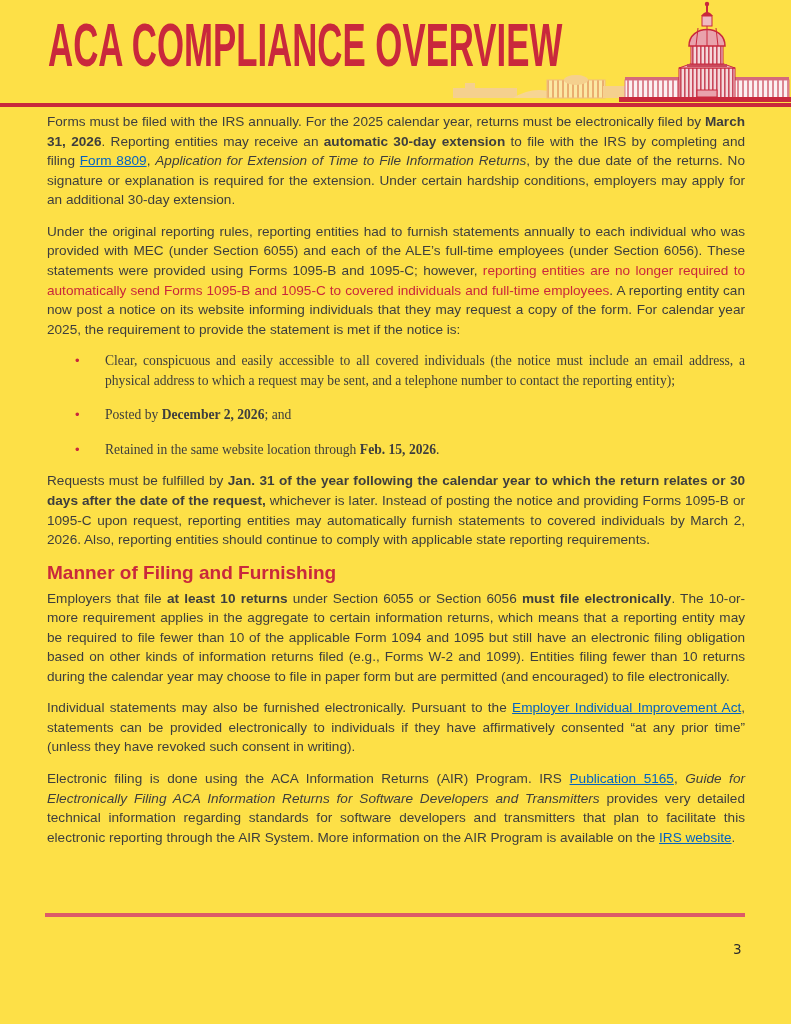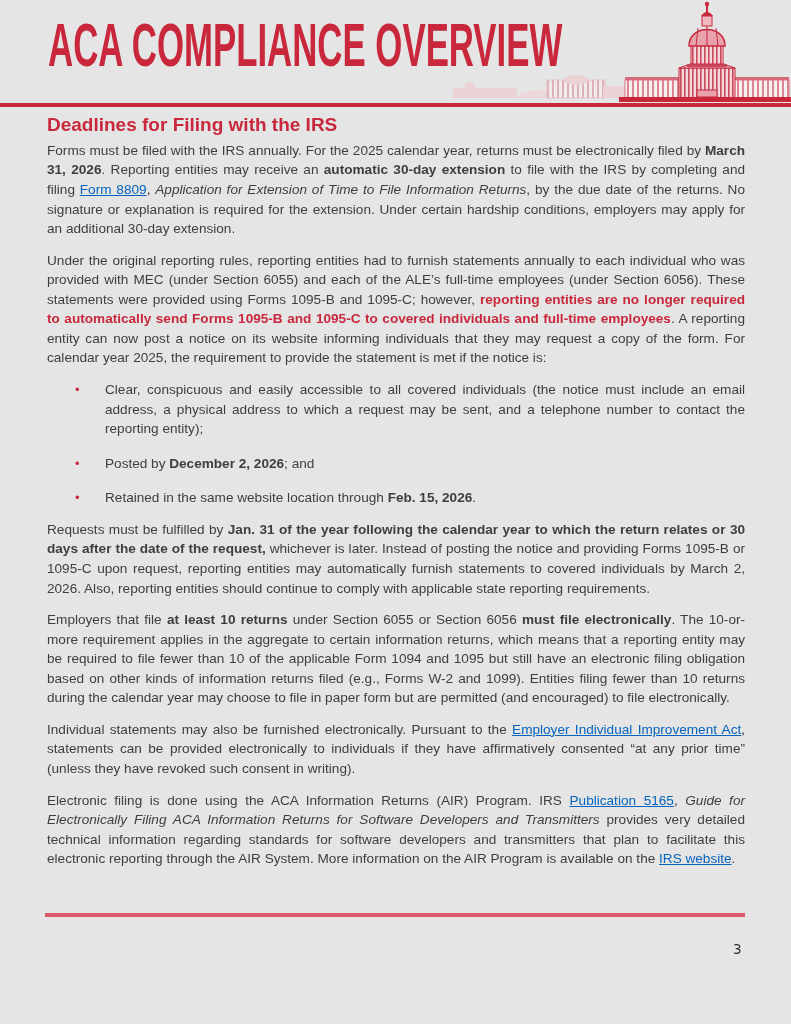--- a/index.html
+++ b/index.html
@@ -1,17 +1,17 @@
 <!DOCTYPE html>
 <html><head>
 <meta charset="utf-8">
 <style>
   html,body{margin:0;padding:0;background:#ffffff;}
   body{width:791px;height:1024px;position:relative;font-family:"Liberation Sans",sans-serif;}
-  .page{position:absolute;inset:0;overflow:hidden;background:#e5e5e5;}
+  .page{position:absolute;inset:0;overflow:hidden;background:#fde047;}
 
   
   .header{position:absolute;top:0;left:0;width:791px;height:106px;}
   .doc-title{
     position:absolute;left:48px;top:14px;
     font-size:60px;font-weight:700;color:#C9283C;
     white-space:nowrap;line-height:62px;letter-spacing:0px;
     transform:scale(0.58,1.02);transform-origin:0 0;
   }
   .header-rule{position:absolute;top:103px;left:0;width:791px;height:4px;background:#C9283C;z-index:1;}
@@ -24,28 +24,28 @@
   }
   .section-heading{
     color:#C9283C;font-size:19px;font-weight:700;line-height:1.15;
     margin:12px 0 5px 0;text-align:left;
   }
   .section-heading:first-child{margin-top:2px;}
   .para{margin:0 0 12px 0;}
   .run-n{}
   .run-b{font-weight:700;}
   .run-i{font-style:italic;margin-top:35px;}
-  .run-rb{font-weight:700;color:#C9283C;}
+  .run-rb{font-weight:400;color:#C9283C;}
   a.run-a{color:#0563C1;cursor:pointer;}
 
   .bullet-list{margin:6px 0 12px 0;}
   .bullet-item{display:flex;margin:0 0 15px 0;}
   .bullet-item:last-child{margin-bottom:12px;}
   .bullet-dot{flex:0 0 30px;margin-left:28px;color:#C9283C;font-size:13px;line-height:1.5;}
-  .bullet-text{flex:1;text-align:justify;}
+  .bullet-text{flex:1;text-align:justify;font-family:Liberation Serif, serif;}
 
   
   .footer-rule{position:absolute;left:45px;top:913px;width:700px;height:4px;background:#DD5A68;}
   .footer-text{
     position:absolute;left:48px;top:932px;width:600px;
     font-family:"DejaVu Sans",sans-serif;font-size:9.9px;line-height:1.62;
     color:#7F7F7F;letter-spacing:0.25px;text-align:left;
   }
   .page-number{
     position:absolute;left:733px;top:941px;
@@ -97,38 +97,38 @@
         <circle cx="256" cy="4" r="2.2" fill="#C9283C"></circle>
         <rect x="246" y="90" width="20" height="7" fill="#E9A2AC" stroke="#C9283C" stroke-width="1"></rect>
         <rect x="168" y="97" width="172" height="5" fill="#C9283C"></rect>
       </g>
     </svg>
 
     <div class="header-rule"></div>
   </header>
 
   <main class="doc-body">
-      <h2 class="section-heading">Deadlines for Filing with the IRS</h2>
       <p class="para"><span class="run-n">Forms must be filed with the IRS annually. For the 2025 calendar year, returns must be electronically filed by </span><span class="run-b">March 31, 2026</span><span class="run-n">. Reporting entities may receive an </span><span class="run-b">automatic 30-day extension</span><span class="run-n"> to file with the IRS by completing and filing </span><a class="run-a" href="#">Form 8809</a><span class="run-n">, </span><span class="run-i">Application for Extension of Time to File Information Returns</span><span class="run-n">, by the due date of the returns. No signature or explanation is required for the extension. Under certain hardship conditions, employers may apply for an additional 30-day extension.</span></p>
       <p class="para"><span class="run-n">Under the original reporting rules, reporting entities had to furnish statements annually to each individual who was provided with MEC (under Section 6055) and each of the ALE’s full-time employees (under Section 6056). These statements were provided using Forms 1095-B and 1095-C; however, </span><span class="run-rb">reporting entities are no longer required to automatically send Forms 1095-B and 1095-C to covered individuals and full-time employees</span><span class="run-n">. A reporting entity can now post a notice on its website informing individuals that they may request a copy of the form. For calendar year 2025, the requirement to provide the statement is met if the notice is:</span></p>
       <div class="bullet-list">
         <div class="bullet-item">
           <span class="bullet-dot">•</span>
           <span class="bullet-text"><span class="run-n">Clear, conspicuous and easily accessible to all covered individuals (the notice must include an email address, a physical address to which a request may be sent, and a telephone number to contact the reporting entity);</span></span>
         </div>
         <div class="bullet-item">
           <span class="bullet-dot">•</span>
           <span class="bullet-text"><span class="run-n">Posted by </span><span class="run-b">December 2, 2026</span><span class="run-n">; and</span></span>
         </div>
         <div class="bullet-item">
           <span class="bullet-dot">•</span>
           <span class="bullet-text"><span class="run-n">Retained in the same website location through </span><span class="run-b">Feb. 15, 2026</span><span class="run-n">.</span></span>
         </div>
       </div>
       <p class="para"><span class="run-n">Requests must be fulfilled by </span><span class="run-b">Jan. 31 of the year following the calendar year to which the return relates or 30 days after the date of the request,</span><span class="run-n"> whichever is later. Instead of posting the notice and providing Forms 1095-B or 1095-C upon request, reporting entities may automatically furnish statements to covered individuals by March 2, 2026. Also, reporting entities should continue to comply with applicable state reporting requirements.</span></p>
+      <h2 class="section-heading">Manner of Filing and Furnishing</h2>
       <p class="para"><span class="run-n">Employers that file </span><span class="run-b">at least 10 returns</span><span class="run-n"> under Section 6055 or Section 6056 </span><span class="run-b">must file electronically</span><span class="run-n">. The 10-or-more requirement applies in the aggregate to certain information returns, which means that a reporting entity may be required to file fewer than 10 of the applicable Form 1094 and 1095 but still have an electronic filing obligation based on other kinds of information returns filed (e.g., Forms W-2 and 1099). Entities filing fewer than 10 returns during the calendar year may choose to file in paper form but are permitted (and encouraged) to file electronically.</span></p>
       <p class="para"><span class="run-n">Individual statements may also be furnished electronically. Pursuant to the </span><a class="run-a" href="#">Employer Individual Improvement Act</a><span class="run-n">, statements can be provided electronically to individuals if they have affirmatively consented “at any prior time” (unless they have revoked such consent in writing).</span></p>
       <p class="para"><span class="run-n">Electronic filing is done using the ACA Information Returns (AIR) Program. IRS </span><a class="run-a" href="#">Publication 5165</a><span class="run-n">, </span><span class="run-i">Guide for Electronically Filing ACA Information Returns for Software Developers and Transmitters</span><span class="run-n"> provides very detailed technical information regarding standards for software developers and transmitters that plan to facilitate this electronic reporting through the AIR System. More information on the AIR Program is available on the </span><a class="run-a" href="#">IRS website</a><span class="run-n">.</span></p>
     </main>
 
   <div class="footer-rule"></div>
   <div class="page-number">3</div>
 
 </div>
 

